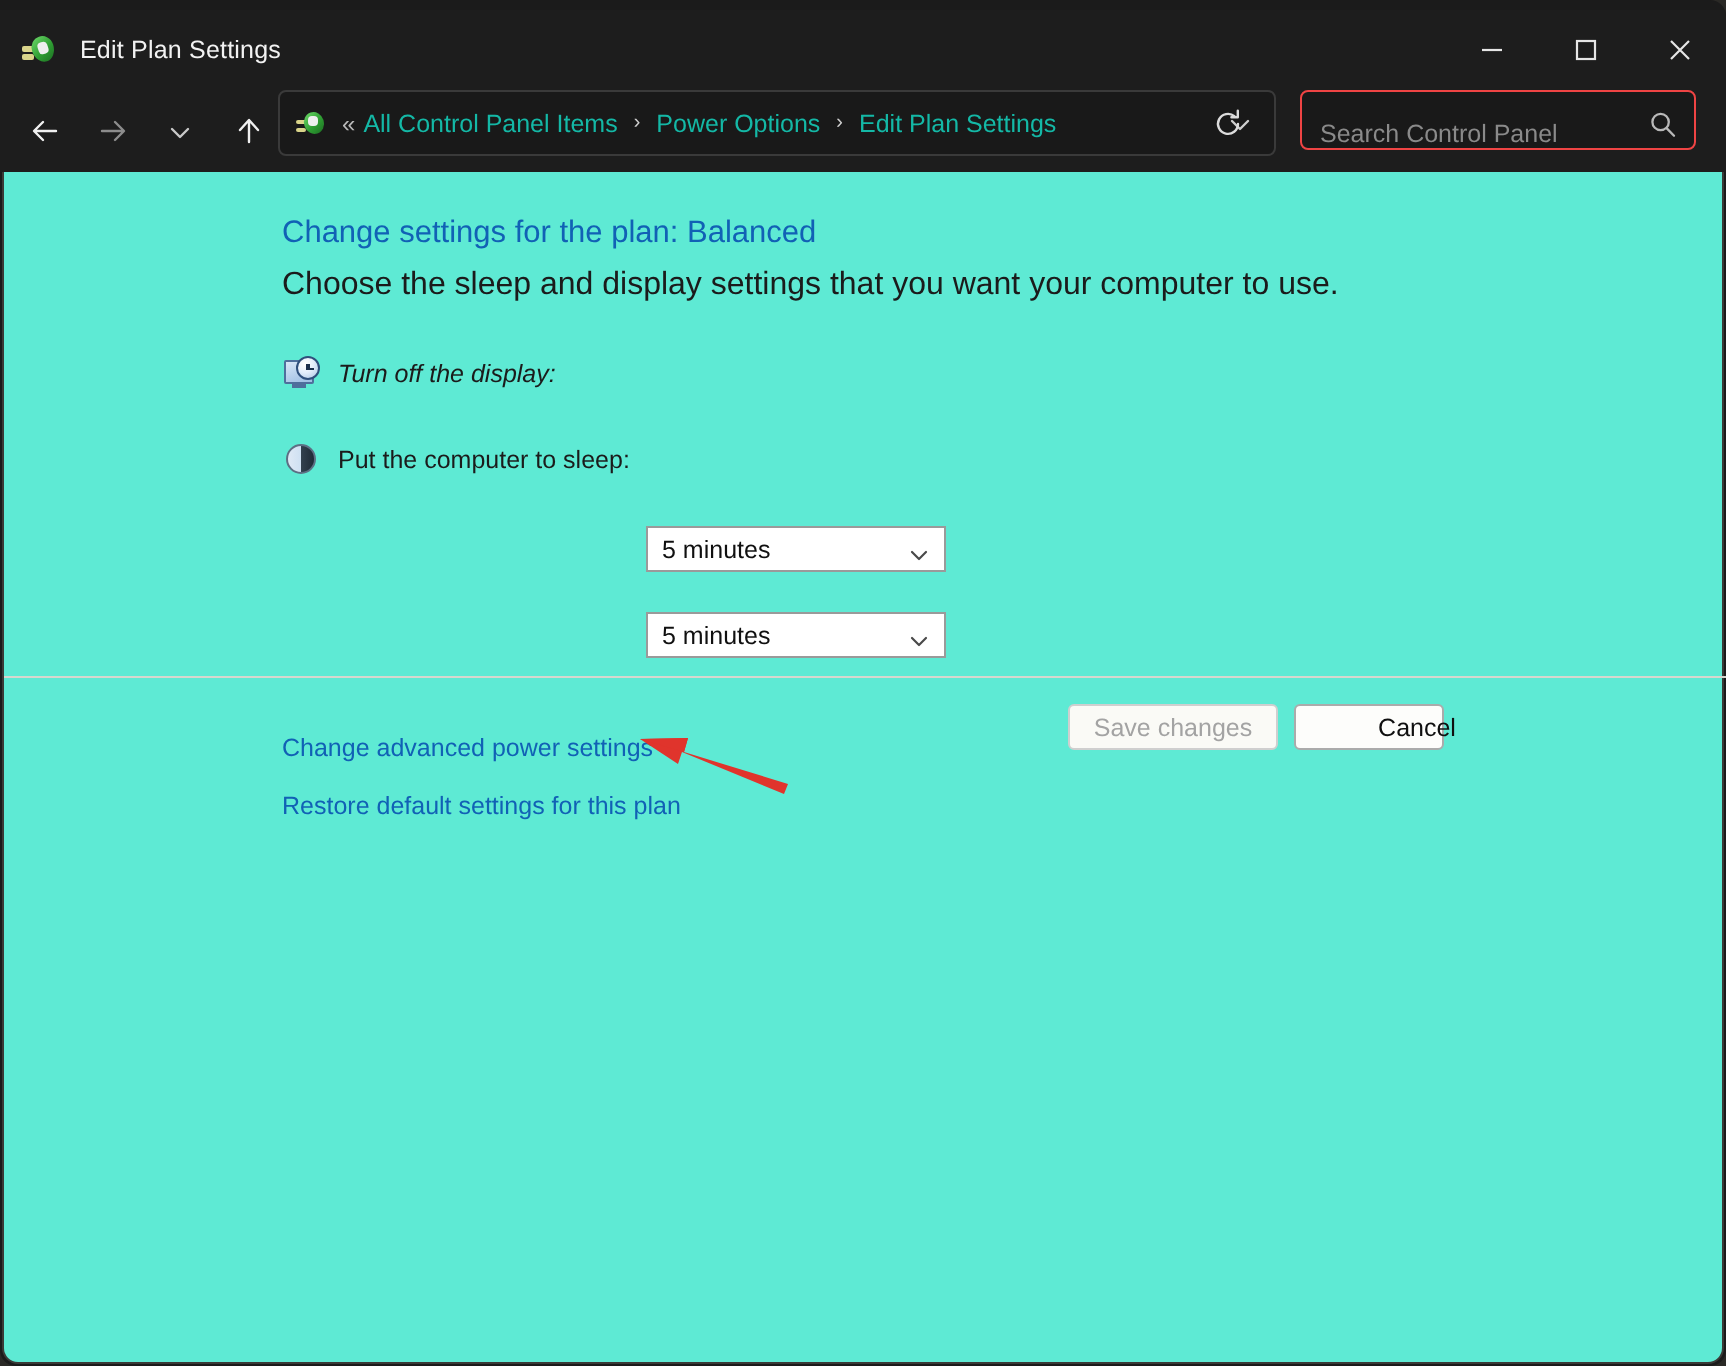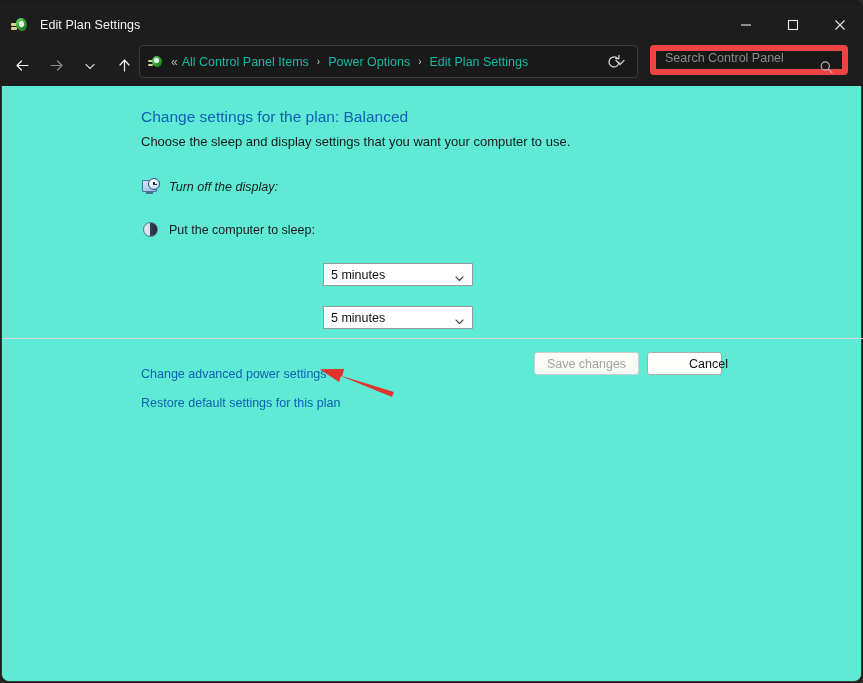--- a/index.html
+++ b/index.html
@@ -175,25 +175,25 @@
     position: absolute;
     left: 602px; top: 50px;
     width: 24px; height: 24px;
     display: flex; align-items: center; justify-content: center;
   }
 
   #searchbox {
     position: absolute;
     left: 650px; top: 45px;
     width: 198px; height: 30px;
-    border: 6px solid #ef4444;
+    border: 1px solid #ef4444;
     background: #191919;
     border-radius: 4px;
     display: flex;
-    align-items: flex-start;
+    align-items: flex-end;
   }
   #search-input {
     background: transparent;
     border: none;
     outline: none;
     color: #d6d6d6;
     font-family: "Liberation Sans", sans-serif;
     font-size: 12.5px;
     margin-left: 9px;
     width: 158px;
@@ -221,21 +221,21 @@
   #page-heading {
     position: absolute;
     left: 139px; top: 22px;
     font-size: 15.5px;
     color: #1161b5;
     white-space: nowrap;
   }
   #page-subtitle {
     position: absolute;
     left: 139px; top: 48px;
-    font-size: 13px;
+    font-size: 16px;
     color: #1b1b1b;
     white-space: nowrap;
   }
 
   .setting-row {
     position: absolute;
     left: 139px;
     display: flex;
     align-items: center;
     height: 26px;

